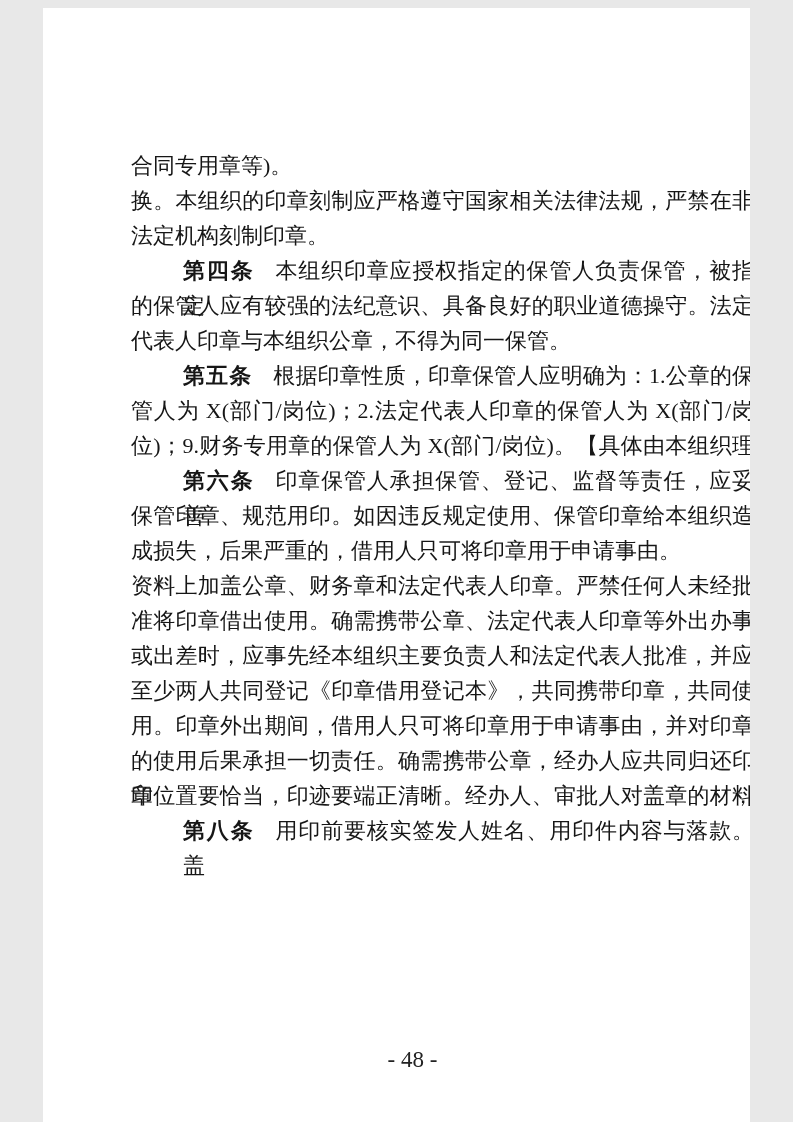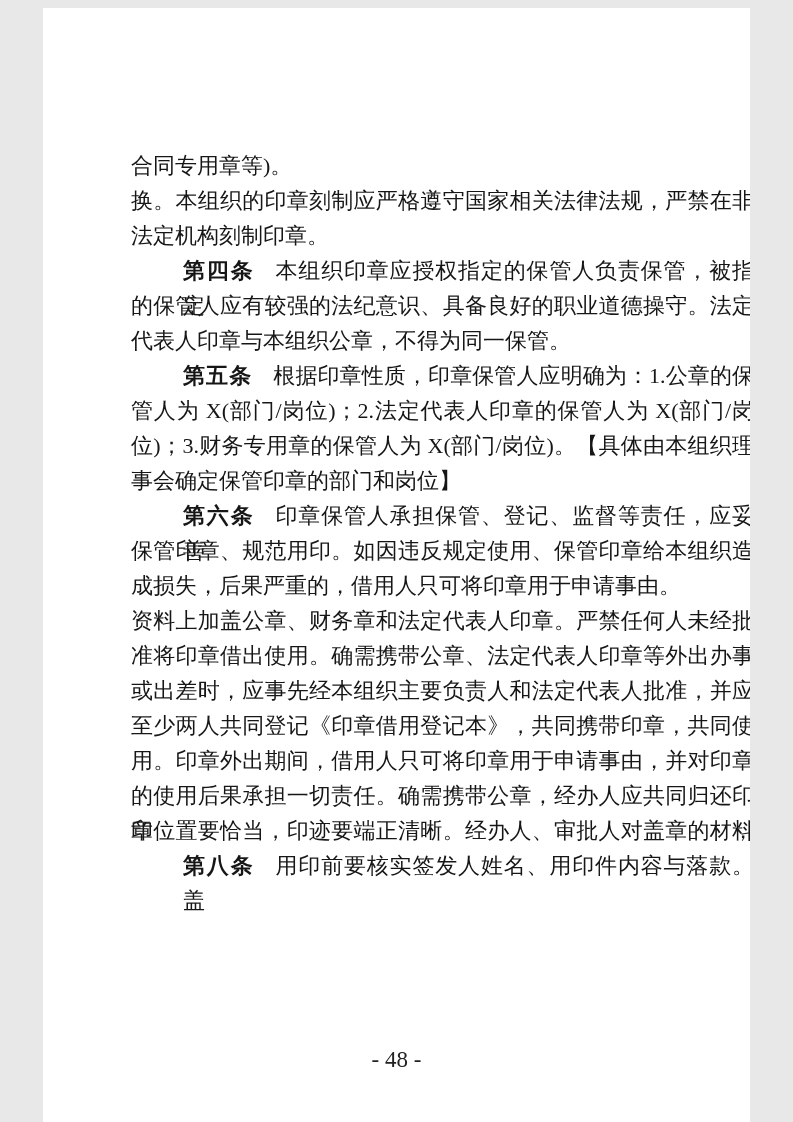--- a/index.html
+++ b/index.html
@@ -50,37 +50,37 @@
   .footer {
     position: absolute;
     top: 1037px;
     left: 0;
     width: 100%;
     text-align: center;
     font-size: 23px;
     line-height: 30px;
     color: #222222;
     font-family: "Liberation Serif", "DejaVu Serif", serif;
+    padding-left: 16px;
   }
 </style>
 </head>
 <body>
 
 <div class="page" style="background: rgb(255, 255, 255); color: rgb(22, 22, 22);">
   <div class="content" id="doc-content">
       <div class="line">合同专用章等)。</div>
       <div class="line justify">换。本组织的印章刻制应严格遵守国家相关法律法规，严禁在非</div>
       <div class="line">法定机构刻制印章。</div>
       <div class="line indent justify"><span class="head">第四条</span><span class="body-text">本组织印章应授权指定的保管人负责保管，被指定</span></div>
       <div class="line justify">的保管人应有较强的法纪意识、具备良好的职业道德操守。法定</div>
       <div class="line">代表人印章与本组织公章，不得为同一保管。</div>
       <div class="line indent justify"><span class="head">第五条</span><span class="body-text">根据印章性质，印章保管人应明确为：1.公章的保</span></div>
       <div class="line justify">管人为 X(部门/岗位)；2.法定代表人印章的保管人为 X(部门/岗</div>
-      <div class="line justify">位)；3.财务专用章的保管人为 X(部门/岗位)。【具体由本组织理</div>
-      <div class="line">事会确定保管印章的部门和岗位】</div>
+      <div class="line justify">位)；9.财务专用章的保管人为 X(部门/岗位)。【具体由本组织理</div>
       <div class="line indent justify"><span class="head">第六条</span><span class="body-text">印章保管人承担保管、登记、监督等责任，应妥善</span></div>
       <div class="line justify">保管印章、规范用印。如因违反规定使用、保管印章给本组织造</div>
       <div class="line">成损失，后果严重的，借用人只可将印章用于申请事由。</div>
       <div class="line justify">资料上加盖公章、财务章和法定代表人印章。严禁任何人未经批</div>
       <div class="line justify">准将印章借出使用。确需携带公章、法定代表人印章等外出办事</div>
       <div class="line justify">或出差时，应事先经本组织主要负责人和法定代表人批准，并应</div>
       <div class="line justify">至少两人共同登记《印章借用登记本》，共同携带印章，共同使</div>
       <div class="line justify">用。印章外出期间，借用人只可将印章用于申请事由，并对印章</div>
       <div class="line justify">的使用后果承担一切责任。确需携带公章，经办人应共同归还印章，</div>
       <div class="line justify">印位置要恰当，印迹要端正清晰。经办人、审批人对盖章的材料</div>

